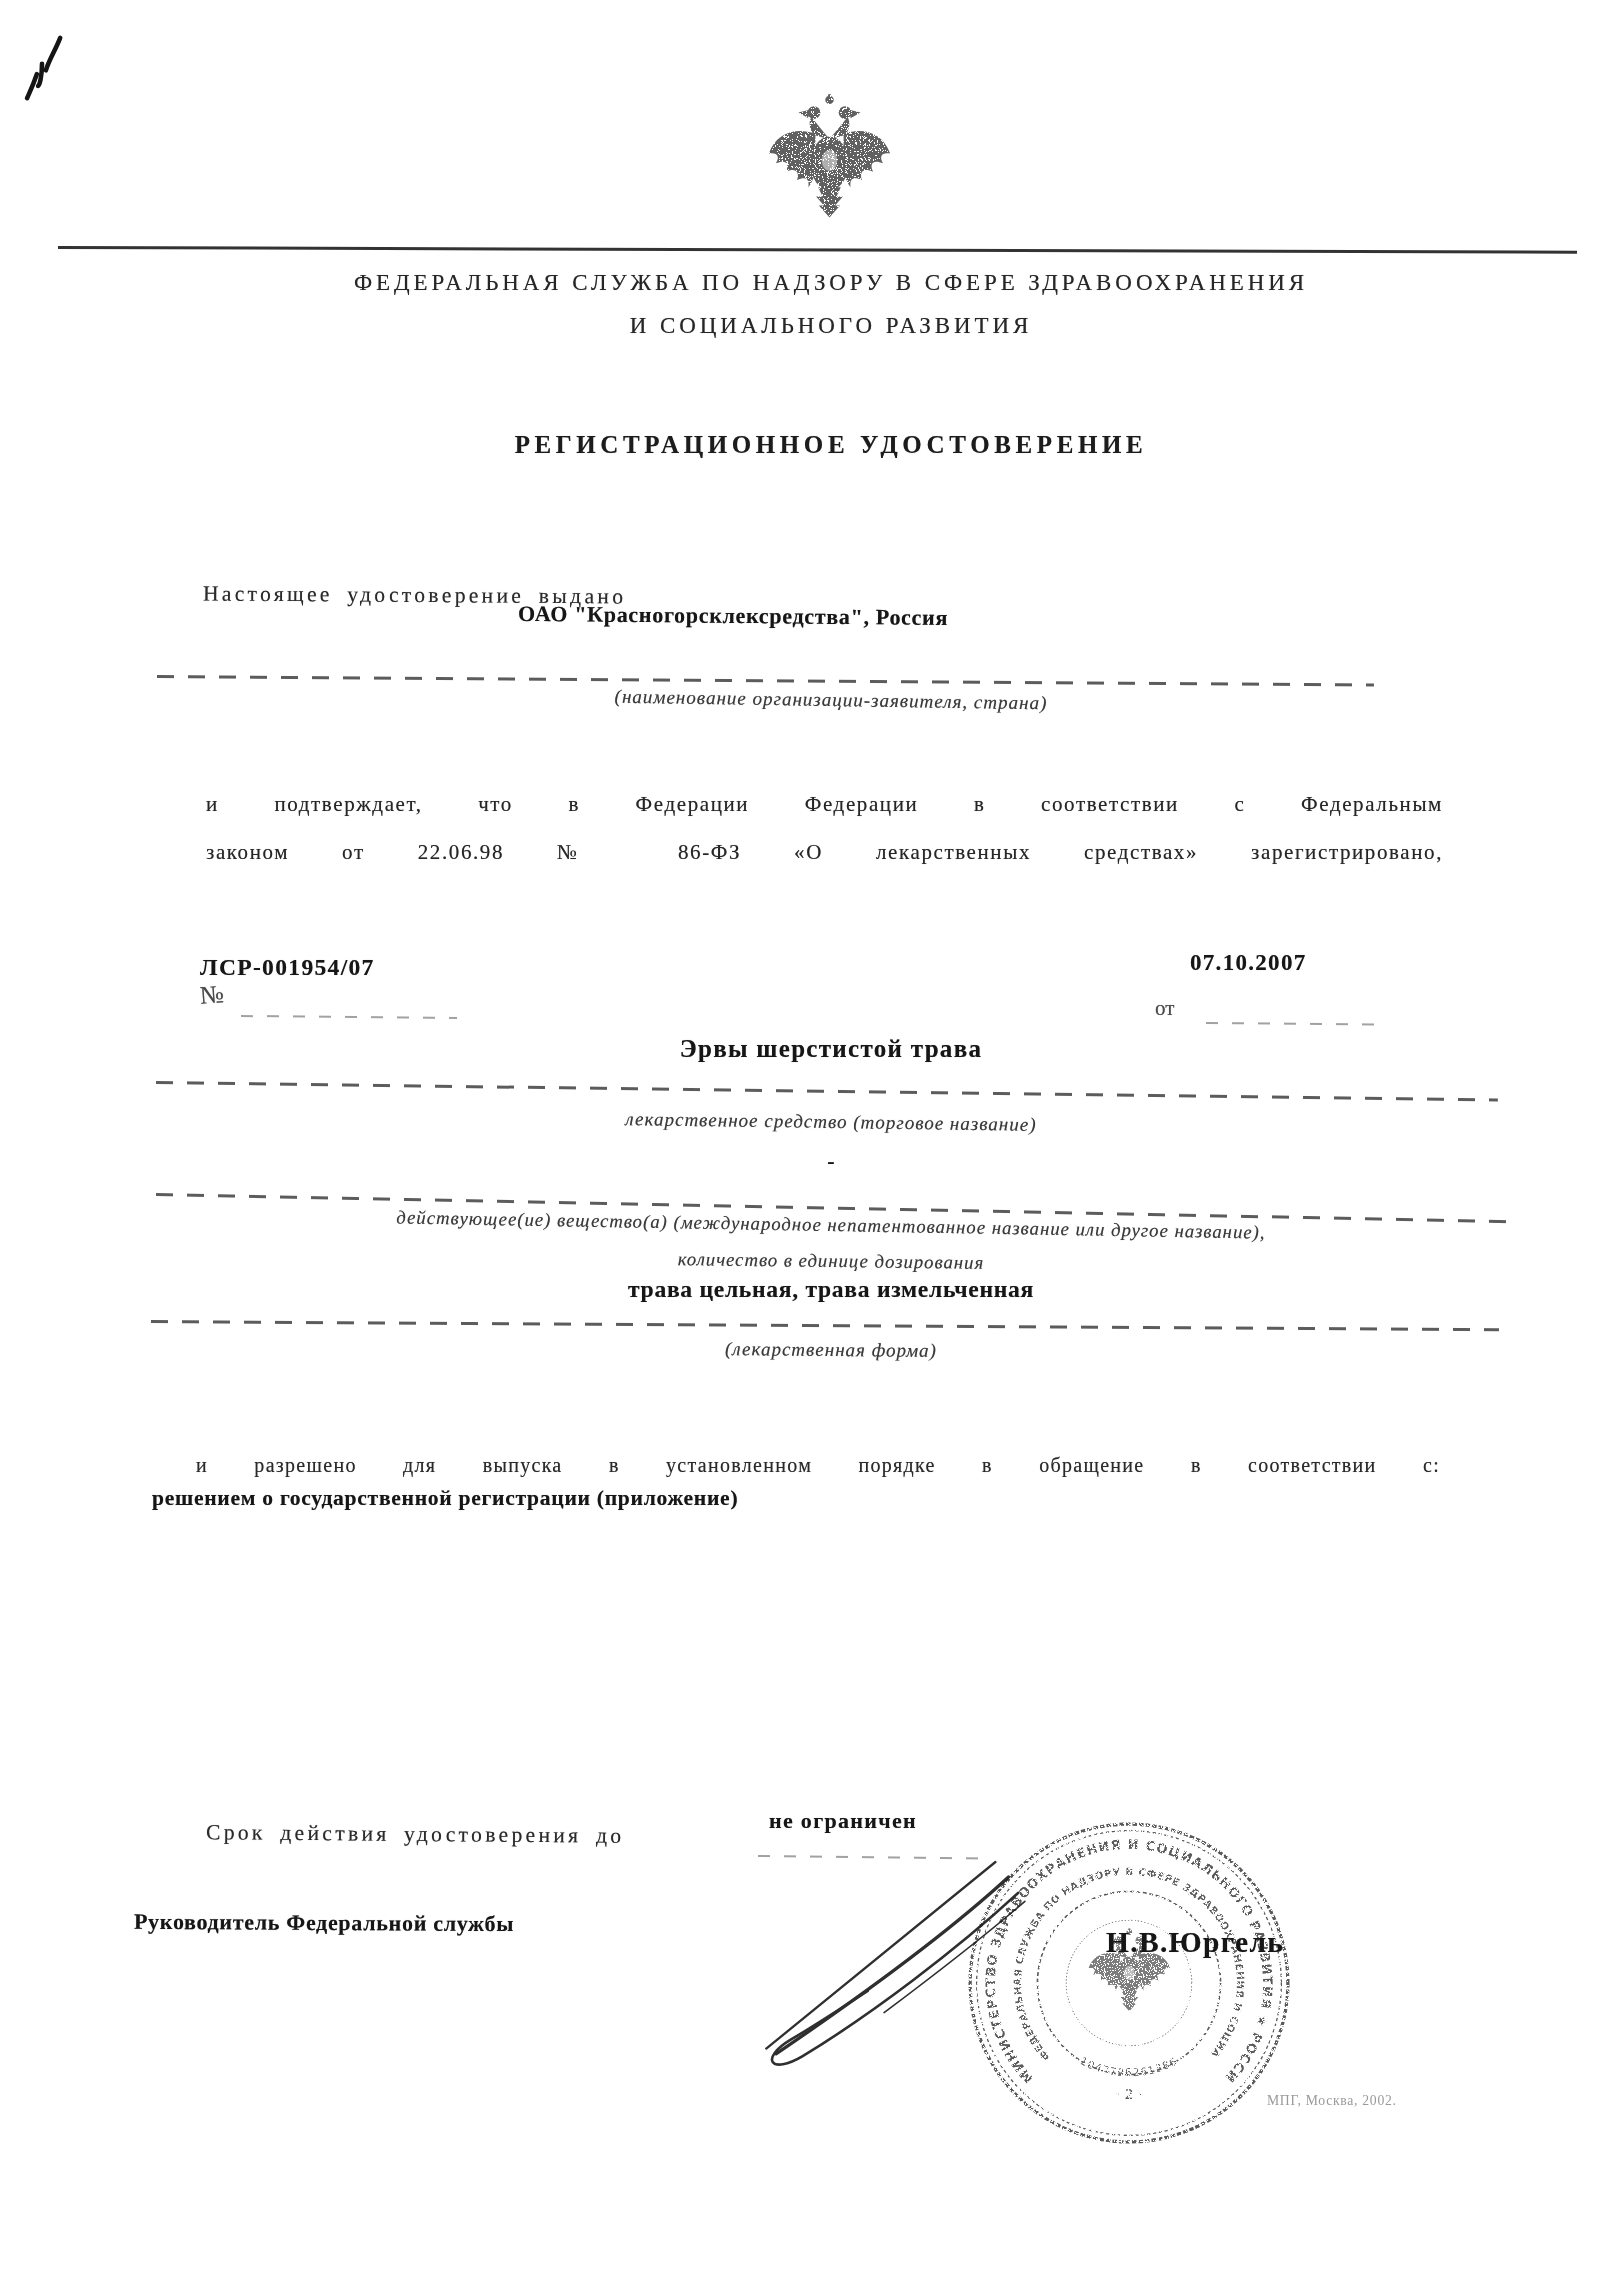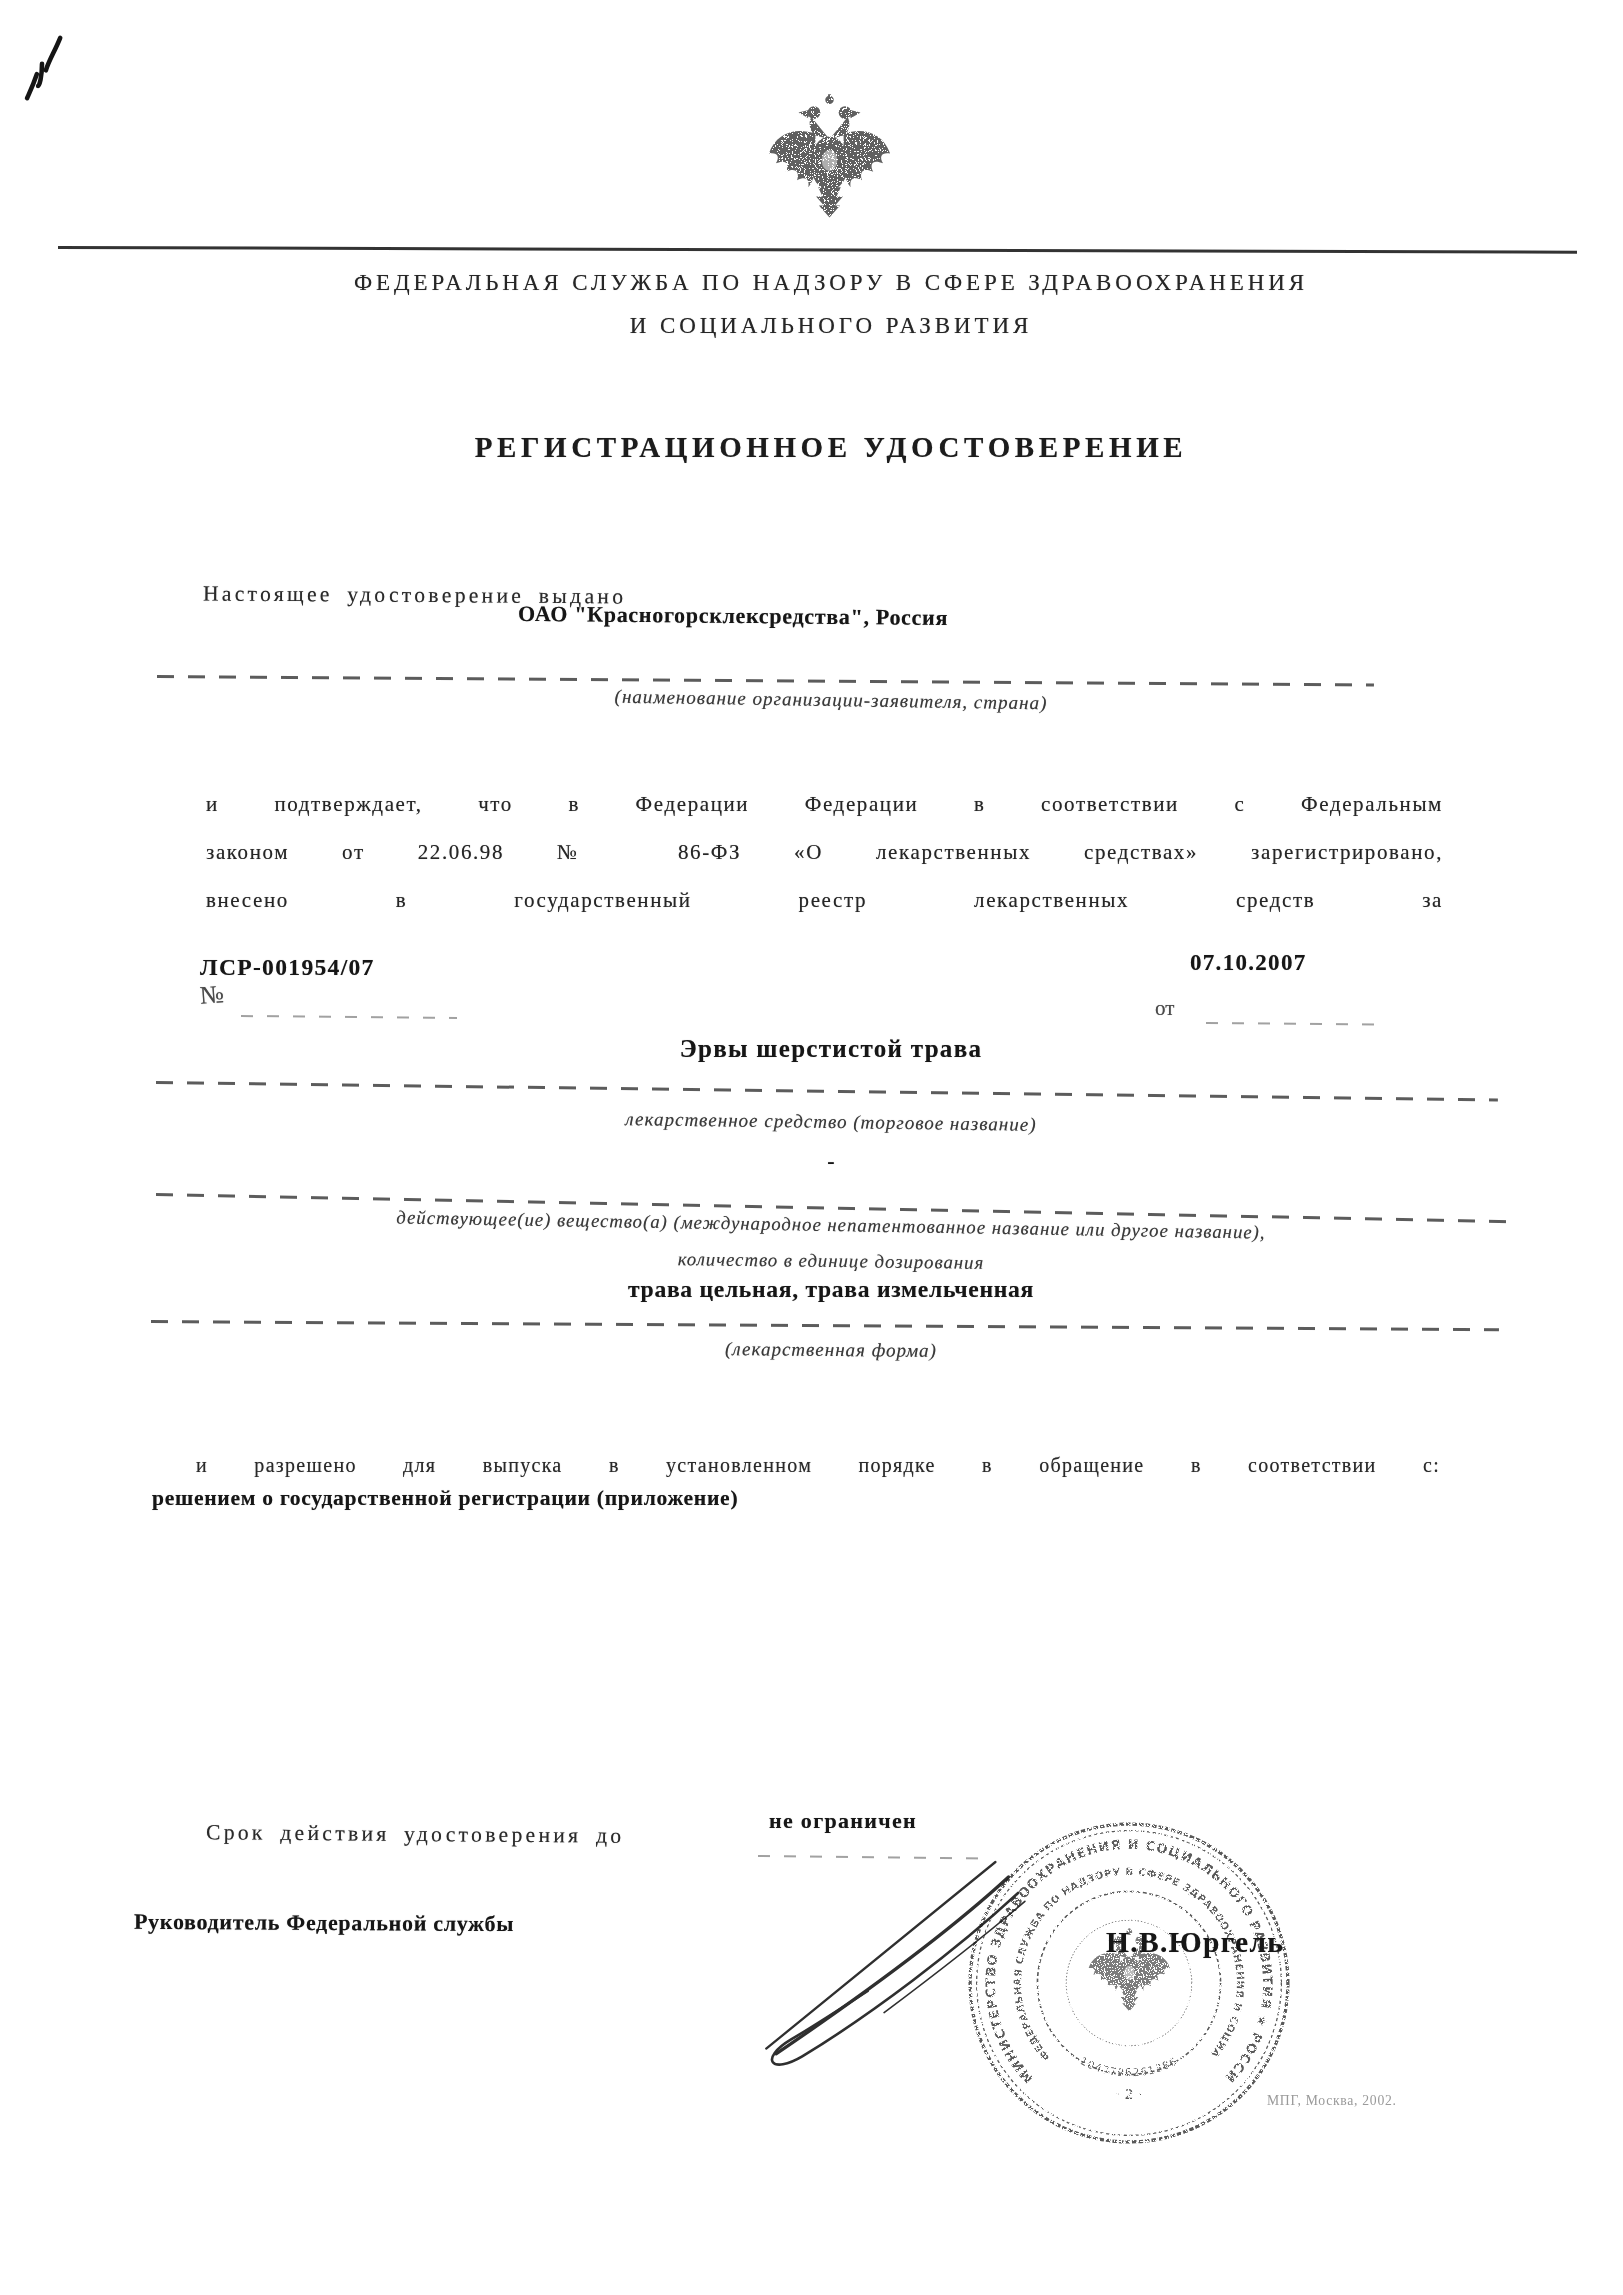--- a/index.html
+++ b/index.html
@@ -5,21 +5,21 @@
   html,body{margin:0;padding:0;}
   body{
     width:1623px;height:2295px;position:relative;background:#ffffff;
     font-family:"Liberation Serif","DejaVu Serif",serif;color:#1f1f1f;
     overflow:hidden;
   }
   .abs{position:absolute;}
   .cline{position:absolute;left:52px;width:1558px;text-align:center;}
   .scan{text-shadow:0 0 0.7px rgba(40,40,40,.55);}
   .hdr{font-size:23px;letter-spacing:3.9px;color:#262626;}
-  .doc-title{font-size:29px;font-weight:bold;letter-spacing:4.6px;color:#1c1c1c;}
+  .doc-title{font-size:25px;font-weight:bold;letter-spacing:4.6px;color:#1c1c1c;}
   .lbl{font-size:21.6px;letter-spacing:3.3px;word-spacing:5.9px;color:#2a2a2a;}
   .val-b{font-weight:bold;color:#161616;}
   .cap{font-style:italic;font-size:19px;letter-spacing:1px;color:#3a3a3a;}
   .para{font-size:21px;letter-spacing:1.6px;line-height:48px;color:#262626;
         text-align:justify;}
   .para div{text-align:justify;text-align-last:justify;}
   .dashes{height:2.6px;background:repeating-linear-gradient(90deg,#3f3f3f 0 17px,transparent 17px 31px);
           opacity:.85;transform-origin:left center;}
   .dashes-faint{height:2px;background:repeating-linear-gradient(90deg,#8a8a8a 0 11.8px,transparent 11.8px 26px);
           opacity:.8;transform-origin:left center;}
@@ -81,21 +81,20 @@
 
 <div class="abs lbl scan" style="left:203px;top:583px;transform:rotate(0.4deg)">Настоящее удостоверение выдано</div>
 <div class="abs val-b scan" style="left:518px;top:603px;font-size:22px;letter-spacing:0.7px;transform:rotate(0.55deg)">ОАО "Красногорсклексредства", Россия</div>
 
 <div class="abs dashes" style="left:157px;top:675px;width:1217px;transform:rotate(0.4deg)"></div>
 <div class="cline cap scan" style="top:689px;transform:rotate(0.9deg)">(наименование организации-заявителя, страна)</div>
 
 <div class="abs para scan" style="left:206px;top:780px;width:1237px">
   <div>и подтверждает, что в Федерации Федерации в соответствии с Федеральным</div>
   <div>законом от 22.06.98 № 86-ФЗ «О лекарственных средствах» зарегистрировано,</div>
-  <div>внесено в государственный реестр лекарственных средств за</div>
 </div>
 
 <div class="abs val-b scan" style="left:200px;top:954px;font-size:23.6px;letter-spacing:1.3px">ЛСР-001954/07</div>
 <div class="abs scan" style="left:200px;top:981px;font-size:25px;color:#4a4a4a;transform:rotate(-4deg)">№</div>
 <div class="abs dashes-faint" style="left:241px;top:1015px;width:216px;transform:rotate(0.5deg)"></div>
 
 <div class="abs val-b scan" style="left:1190px;top:950px;font-size:23px;letter-spacing:1.3px">07.10.2007</div>
 <div class="abs scan" style="left:1155px;top:996px;font-size:21px;color:#4a4a4a">от</div>
 <div class="abs dashes-faint" style="left:1206px;top:1022px;width:170px;transform:rotate(0.5deg)"></div>
 

